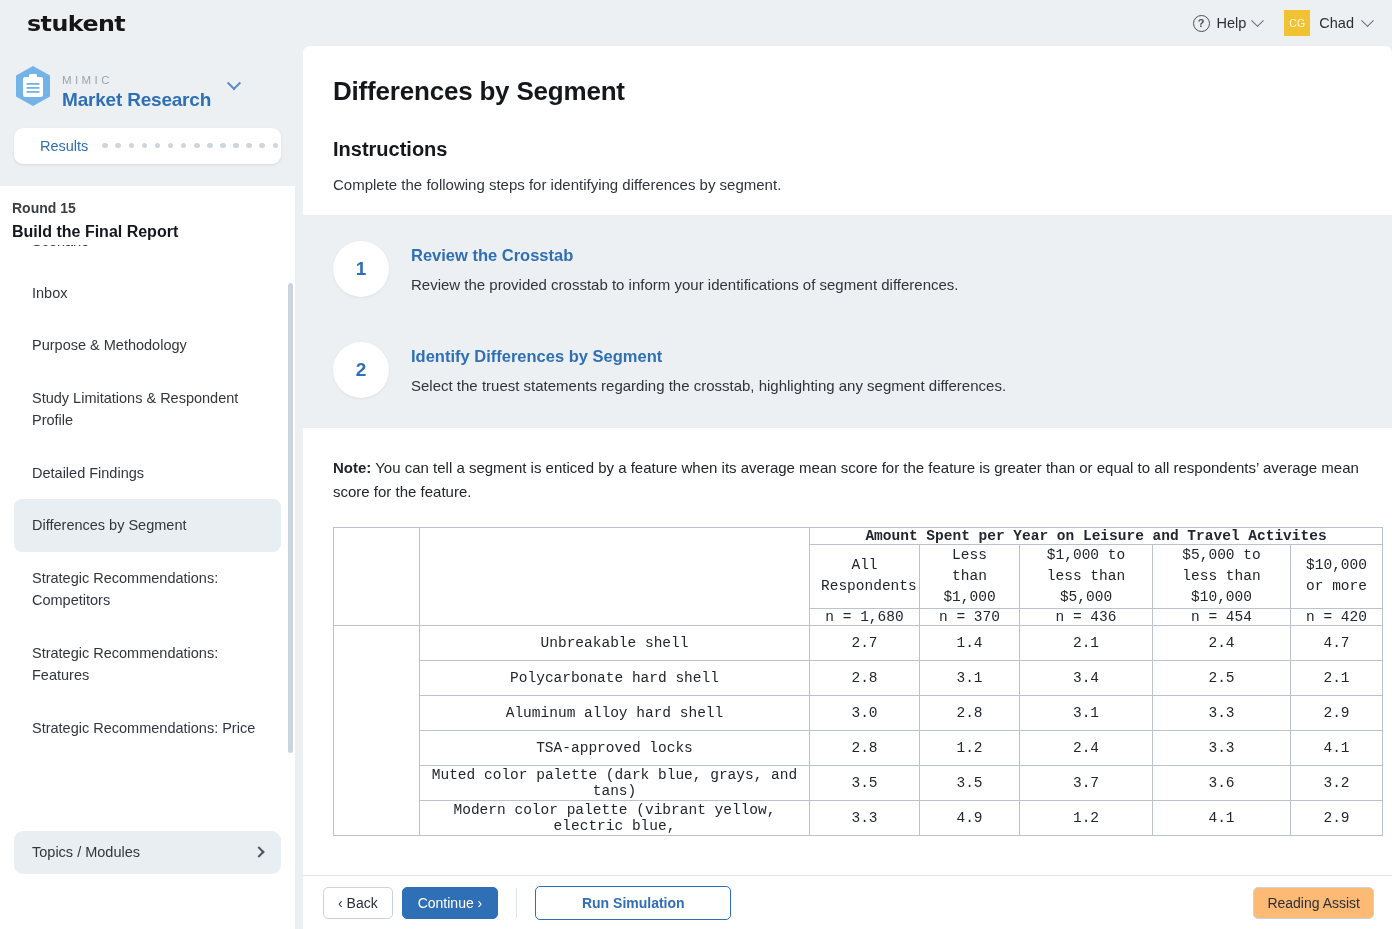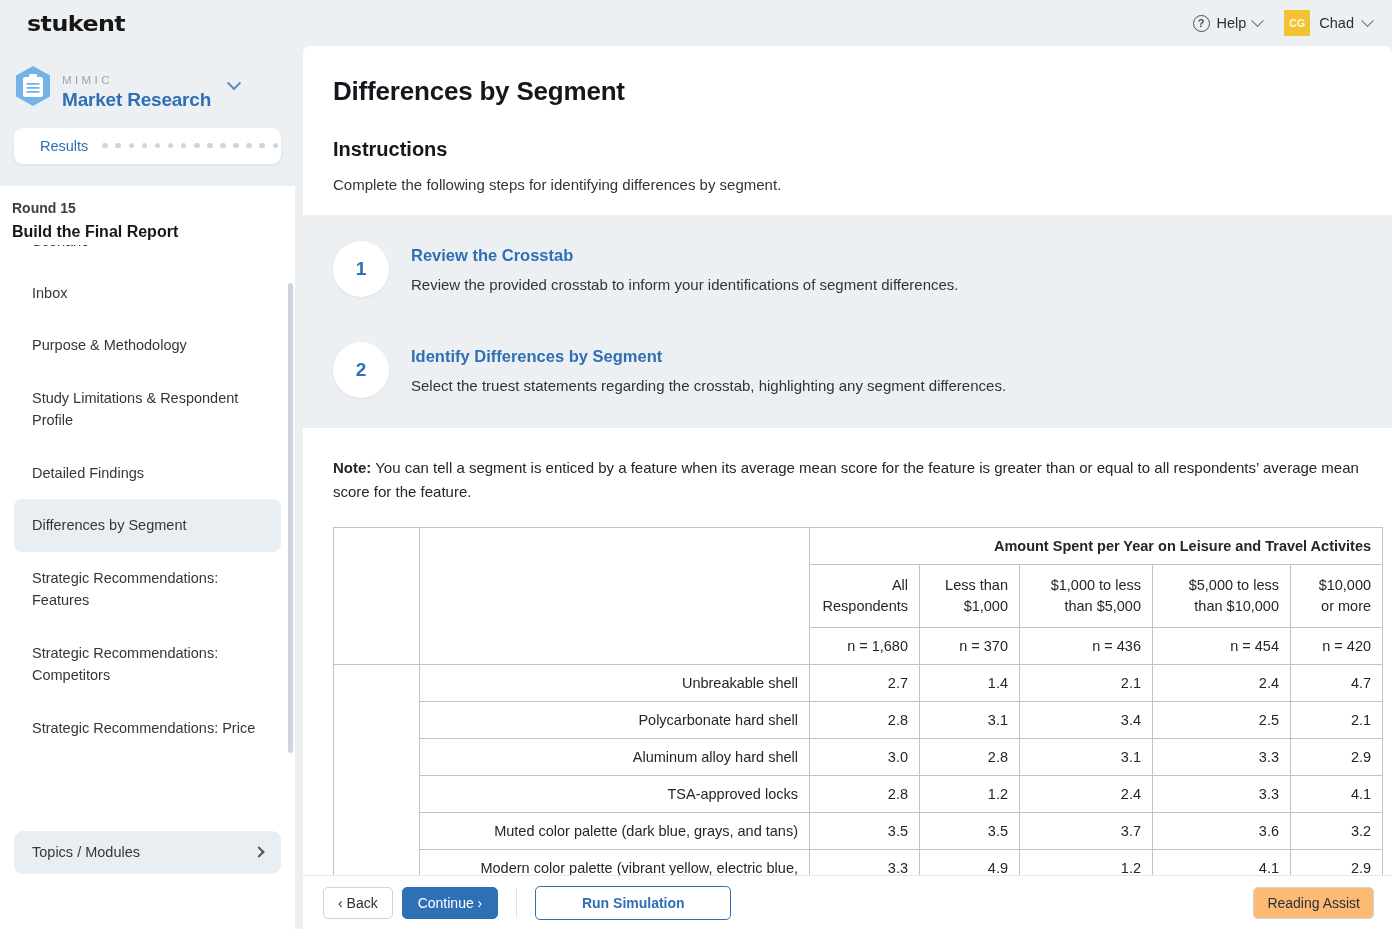--- a/index.html
+++ b/index.html
@@ -38,21 +38,21 @@
   .help-label { font-size: 14.5px; color: #2b2f33; }
   .chev-down {
     width: 9px; height: 9px;
     border-right: 1.6px solid #6a7078; border-bottom: 1.6px solid #6a7078;
     transform: rotate(45deg) translate(-2px,-2px);
   }
   .user-group { display: flex; align-items: center; gap: 9px; cursor: pointer; }
   .avatar {
     width: 26px; height: 26px; background: #f1c232;
     display: flex; align-items: center; justify-content: center;
-    color: #fff8e0; font-size: 10.5px; font-weight: 700; letter-spacing: .3px;
+    color: #fff8e0; font-size: 10.5px; font-weight: 400; letter-spacing: .3px;
   }
   .user-name { font-size: 14.5px; color: #2b2f33; }
 
   
   .sidebar {
     position: absolute; top: 46px; left: 0;
     width: 295px; height: 883px;
     background: #ffffff;
     overflow: hidden;
   }
@@ -148,22 +148,23 @@
   .note-wrap { padding: 28px 20px 0 30px; }
   .note { font-size: 15px; color: #22272c; line-height: 1.62; }
   .note b { font-weight: 700; }
 
   
   .tbl-wrap { padding: 22px 20px 0 30px; }
   table.cross { border-collapse: collapse; width: 1039px; table-layout: fixed; }
   table.cross td, table.cross th {
     border: 1px solid #b9c4cf;
     font-size: 14.5px; color: #22272c; font-weight: 400;
-    text-align: right; vertical-align: middle;
-    padding: 10px 11px;
+    text-align: center; vertical-align: middle;
+    padding: 0 11px;
+    font-family: Liberation Mono, monospace;
   }
   .c-blank  { width: 86px; }
   .c-label  { width: 390px; }
   .c-d1 { width: 110px; }
   .c-d2 { width: 100px; }
   .c-d3 { width: 133px; }
   .c-d4 { width: 138px; }
   .c-d5 { width: 92px; }
   .grp-head { font-weight: 700 !important; }
   .corner { border: 1px solid #b9c4cf; }
@@ -274,22 +275,22 @@
   <div class="round-title">Build the Final Report</div>
 
   <div class="nav-scroll">
     <div class="nav-inner">
         <div class="nav-item"><span>Scenario</span></div>
         <div class="nav-item"><span>Inbox</span></div>
         <div class="nav-item"><span>Purpose &amp; Methodology</span></div>
         <div class="nav-item"><span>Study Limitations &amp; Respondent Profile</span></div>
         <div class="nav-item"><span>Detailed Findings</span></div>
         <div class="nav-item active"><span>Differences by Segment</span></div>
+        <div class="nav-item"><span>Strategic Recommendations: Competitors</span></div>
         <div class="nav-item"><span>Strategic Recommendations: Features</span></div>
-        <div class="nav-item"><span>Strategic Recommendations: Competitors</span></div>
         <div class="nav-item"><span>Strategic Recommendations: Price</span></div>
       </div>
     <div class="nav-scrollbar"></div>
   </div>
 
   <div class="topics-btn">
     <span>Topics / Modules</span>
     <span class="topics-chev"></span>
   </div>
 </div>

